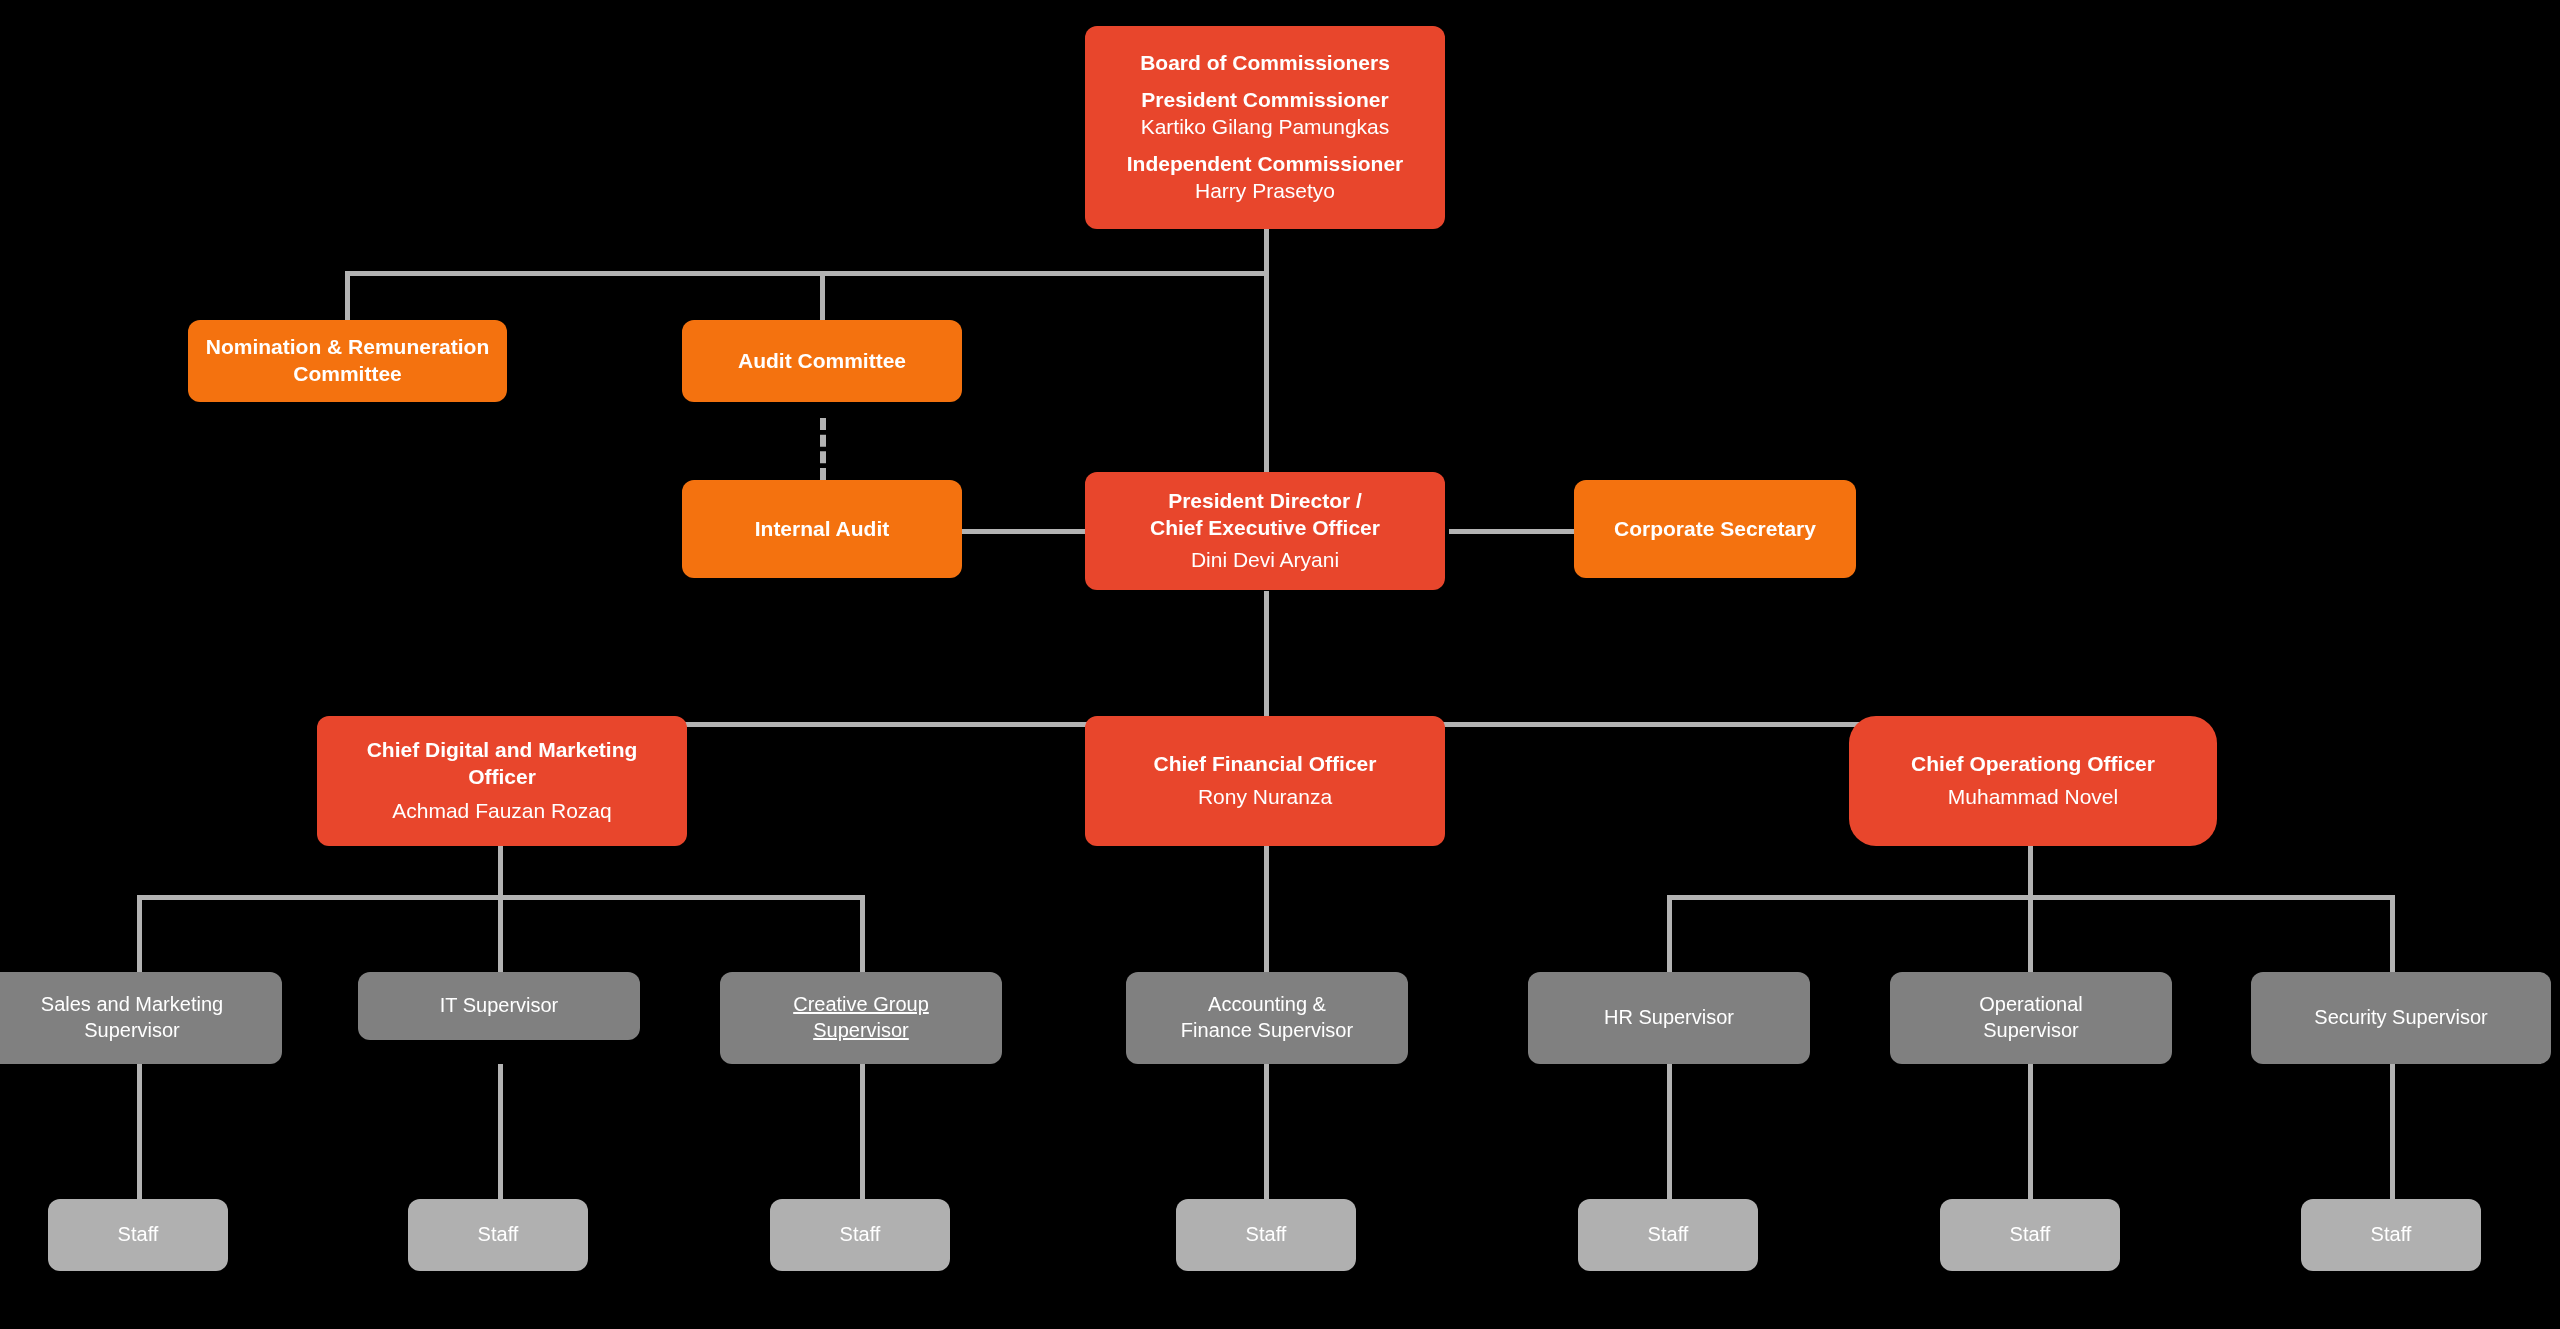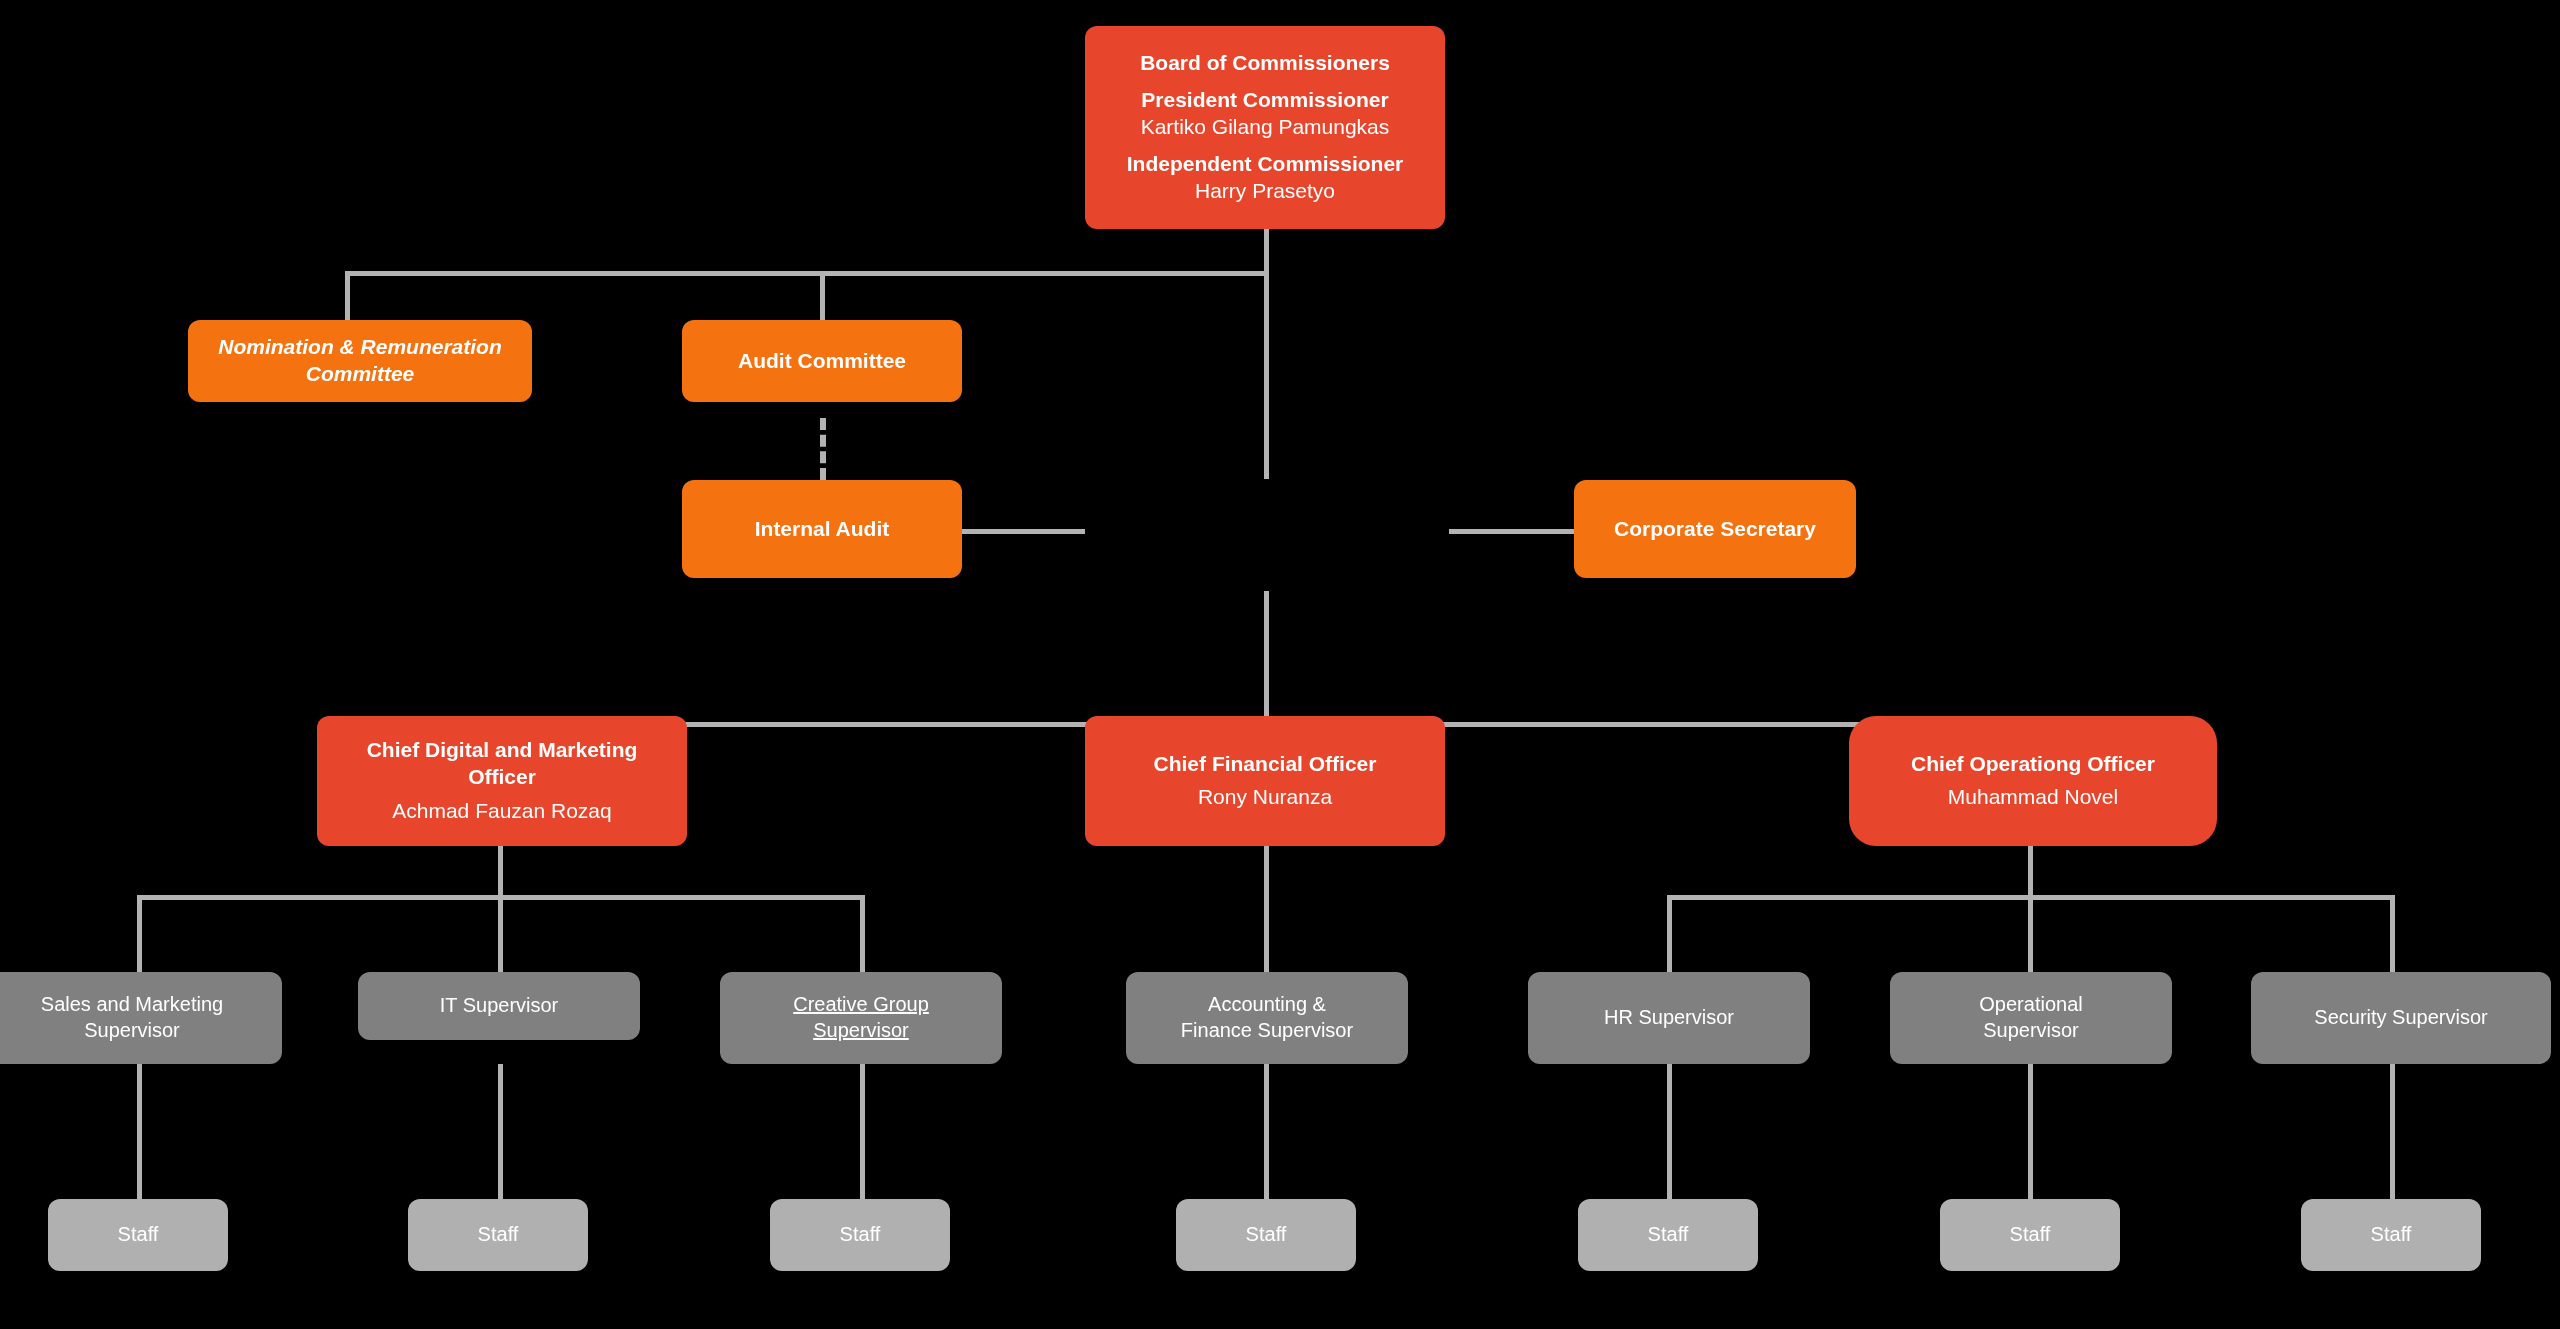--- a/index.html
+++ b/index.html
@@ -116,32 +116,37 @@
   <div class="node tone-red sz-md" style="left:1085px; top:-10px; width:360px; height:203px;">
     <span class="title">Board of Commissioners</span>
     <span class="gap"></span>
     <span class="title">President Commissioner</span>
     <span class="person">Kartiko Gilang Pamungkas</span>
     <span class="gap"></span>
     <span class="title">Independent Commissioner</span>
     <span class="person">Harry Prasetyo</span>
   </div>
 
-  <div class="node tone-orange sz-md" style="left:188px; top:284px; width:344px; height:82px;font-style:italic;">
+  <div class="node tone-orange sz-md" style="left:188px; top:284px; width:319px; height:82px;">
     <span class="title">Nomination &amp; Remuneration Committee</span>
   </div>
 
   <div class="node tone-orange sz-md" style="left:682px; top:284px; width:280px; height:82px;">
     <span class="title">Audit Committee</span>
   </div>
 
   <div class="node tone-orange sz-md" style="left:682px; top:444px; width:280px; height:98px;">
     <span class="title">Internal Audit</span>
   </div>
 
+  <div class="node tone-red sz-md" style="left:1085px; top:436px; width:360px; height:118px;">
+    <span class="title">President Director /</span>
+    <span class="title">Chief Executive Officer</span>
+    <span class="person" style="margin-top:6px;">Dini Devi Aryani</span>
+  </div>
 
   <div class="node tone-orange sz-md" style="left:1574px; top:444px; width:282px; height:98px;">
     <span class="title">Corporate Secretary</span>
   </div>
 
   <div class="node tone-red sz-md" style="left:317px; top:680px; width:370px; height:130px;">
     <span class="title">Chief Digital and Marketing</span>
     <span class="title">Officer</span>
     <span class="person" style="margin-top:8px;">Achmad Fauzan Rozaq</span>
   </div>

